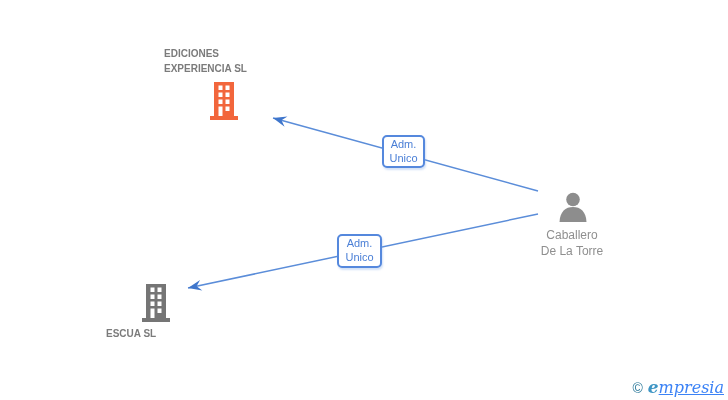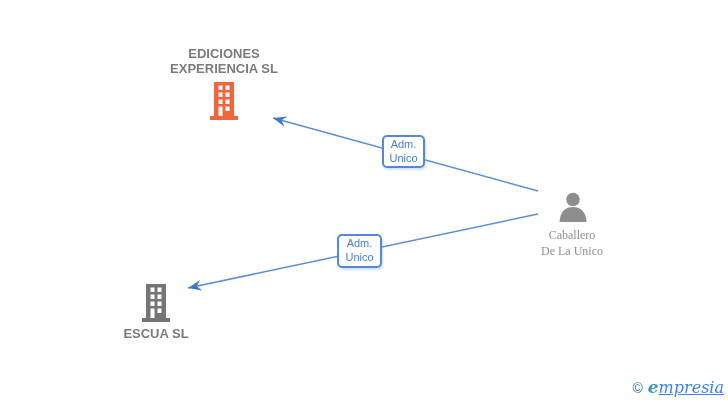--- a/index.html
+++ b/index.html
@@ -13,38 +13,38 @@
   }
   .connectors {
     position: absolute;
     left: 0; top: 0;
     width: 728px; height: 400px;
     pointer-events: none;
   }
   .entity { position: absolute; }
   .entity-label {
     position: absolute;
-    text-align: center;
+    text-align: left;
     color: #7b7b7b;
-    font-size: 13px;
+    font-size: 10px;
     font-weight: bold;
     line-height: 15px;
     cursor: pointer;
   }
   .entity-label span { display: block; }
   .person-label {
     position: absolute;
     text-align: center;
     color: #8f8f8f;
     font-size: 12px;
     font-weight: normal;
     line-height: 16px;
     cursor: pointer;
   }
-  .person-label span { display: block; font-family: Liberation Serif, serif; }
+  .person-label span { display: block; }
   .icon-wrap { position: absolute; cursor: pointer; }
   .rel-box {
     position: absolute;
     background: #ffffff;
     border: 2px solid #5588dd;
     border-radius: 5px;
     box-shadow: 1px 2px 2px rgba(130, 170, 230, 0.35);
     display: flex;
     flex-direction: column;
     align-items: center;
@@ -130,21 +130,21 @@
 
   <div class="entity">
     <div class="icon-wrap" style="left:557px; top:192px;">
       <svg width="32" height="30" viewBox="0 0 32 30">
         <circle cx="16" cy="7.5" r="6.8" fill="#8d8d8d"></circle>
         <path d="M16,15 C8.5,15 3,19.5 2.5,30 L29.5,30 C29,19.5 23.5,15 16,15 Z" fill="#8d8d8d"></path>
       </svg>
     </div>
     <div class="person-label" style="left:521px; top:227px; width:102px;">
       <span>Caballero</span>
-      <span>De La Unico</span>
+      <span>De La Torre</span>
     </div>
   </div>
 
   <div class="entity">
     <div class="icon-wrap" style="left:140px; top:284px;">
       <svg width="32" height="38" viewBox="0 0 32 38">
         <rect x="6" y="0" width="20" height="34" fill="#757575"></rect>
         <rect x="2" y="34" width="28" height="4" fill="#757575"></rect>
         <rect x="10.5" y="3.5" width="4" height="4.5" fill="#ffffff"></rect>
         <rect x="17.5" y="3.5" width="4" height="4.5" fill="#ffffff"></rect>

